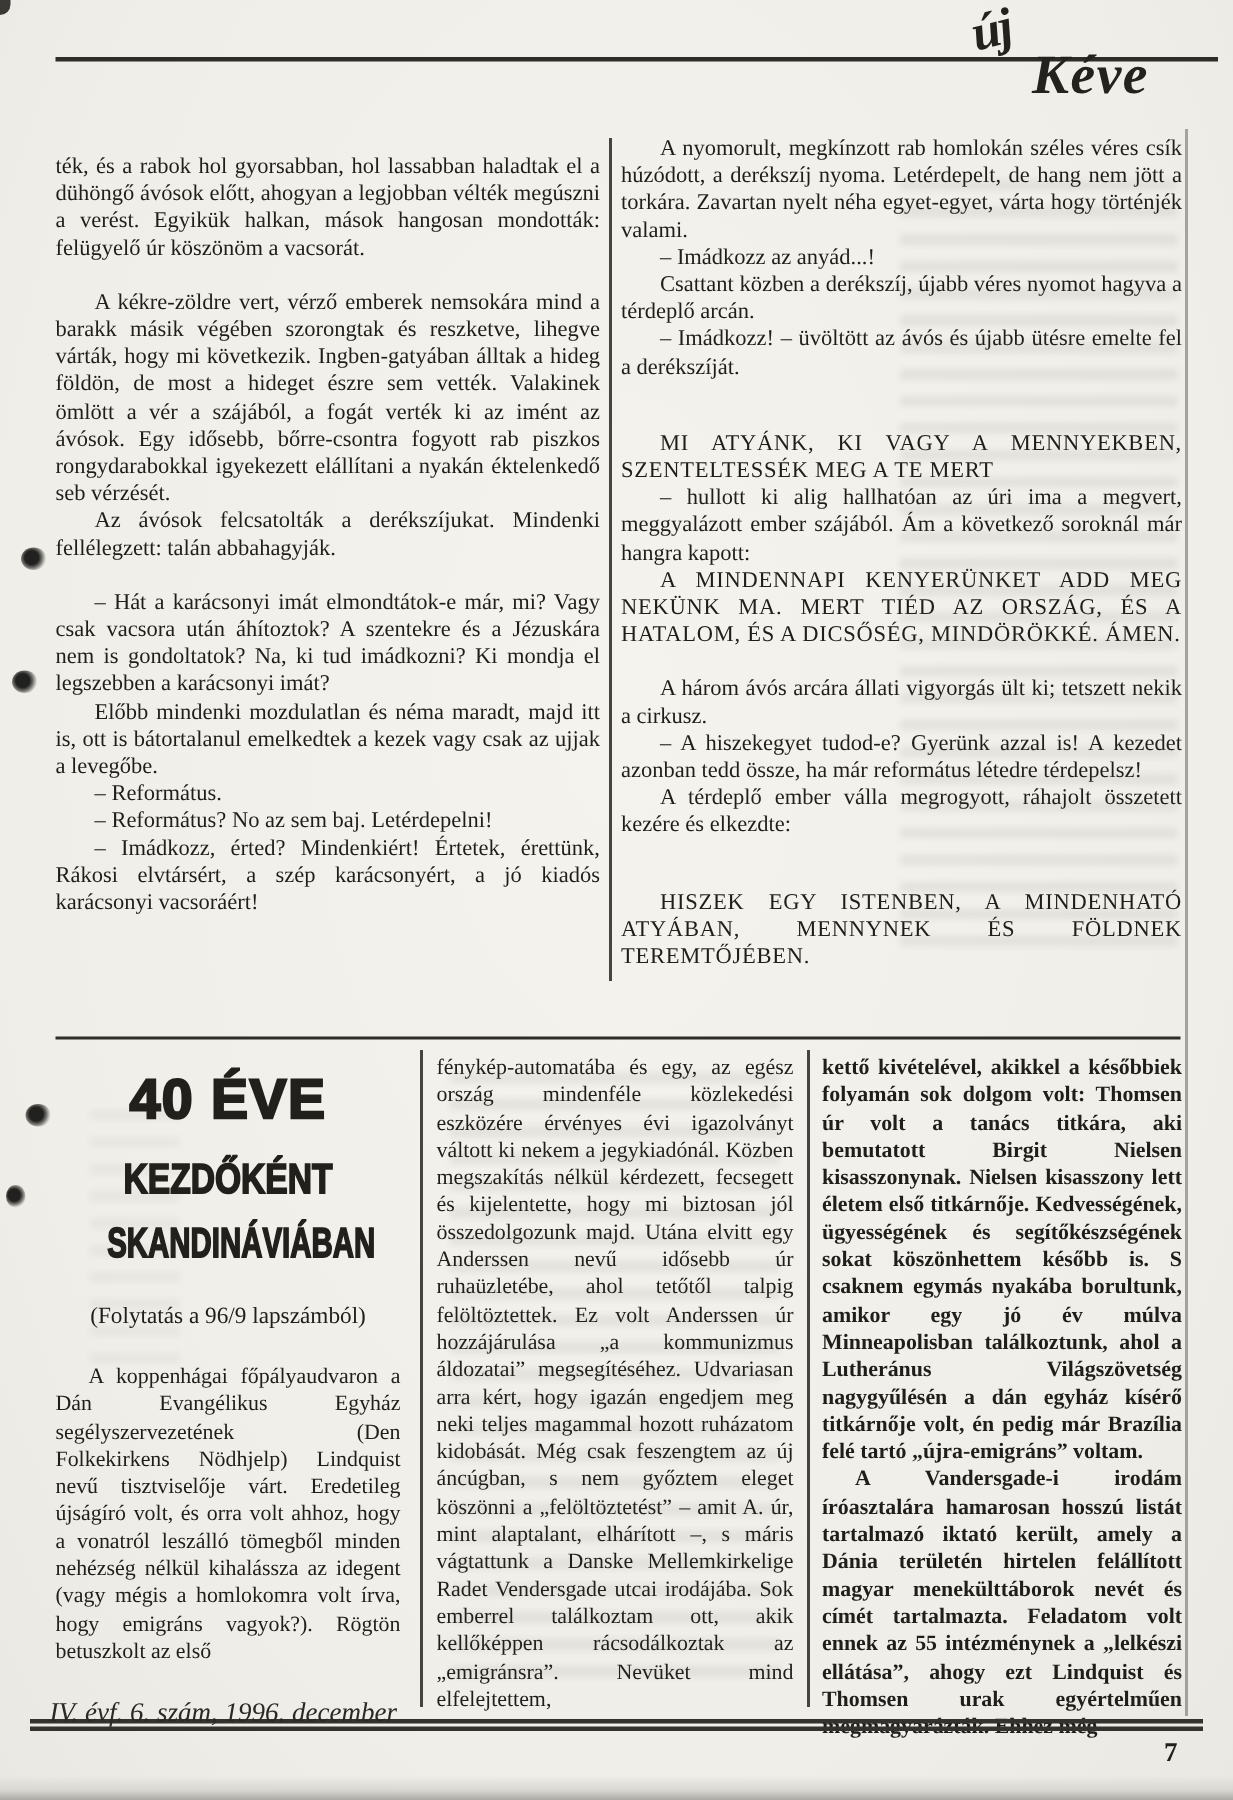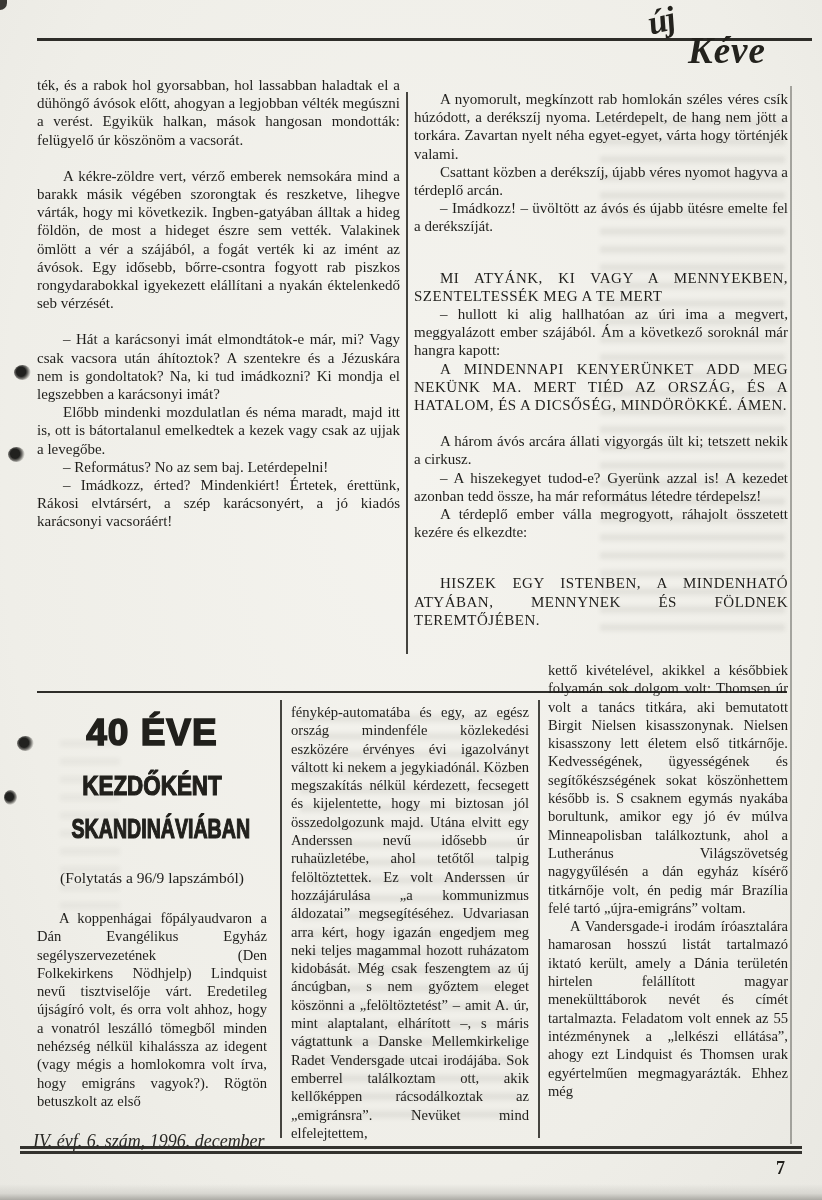--- a/index.html
+++ b/index.html
@@ -16,34 +16,34 @@
     position:absolute;left:648px;top:2px;font-family:"Liberation Serif",serif;
     font-style:italic;font-weight:bold;font-size:34px;transform:rotate(-14deg);
     color:#23221d;letter-spacing:-1px;
   }
   .logo-main{
     position:absolute;left:688px;top:29px;font-family:"Liberation Serif",serif;
     font-weight:bold;font-style:italic;font-size:37px;color:#23221d;letter-spacing:1px;
   }
   
   .col{position:absolute;}
-  .tleft {left:37px; top:76px; width:363px;}
+  .tleft {left:37px; top:102px; width:363px;}
   .tright{left:414px;top:90px; width:374px;}
   .col .par{margin:0;text-align:justify;font-size:15px;line-height:18.2px;hyphens:none;}
   .col .par.ind{text-indent:26px;}
   .col .par.g1{margin-top:18px;}
   .col .par.g2{margin-top:33px;}
   .col .par.caps{letter-spacing:.5px;}
   .vline{position:absolute;width:1.5px;background:#45443f;}
   .vl-top{left:406px;top:92px;height:562px;}
   .section-rule{position:absolute;left:37px;top:691px;width:750px;height:2px;background:#2e2d29;}
   
   .bcol1{left:37px; top:706px; width:230px;}
   .bcol2{left:291px;top:703px; width:238px;}
-  .bcol3{left:548px;top:661px; width:240px;}
+  .bcol3{left:548px;top:703px; width:240px;font-weight:bold;}
   .vl-b1{left:280px;top:700px;height:438px;}
   .vl-b2{left:538px;top:700px;height:438px;}
   .bcol1 .par,.bcol2 .par,.bcol3 .par{font-size:14.6px;line-height:18.3px;}
   .bcol1 .par.ind,.bcol2 .par.ind,.bcol3 .par.ind{text-indent:22px;}
   .headline{ text-align:center; font-family:"Liberation Sans", sans-serif; color:#21201c;}
   .hl1{margin-top:8px;font-size:37px;font-weight:bold;letter-spacing:1px;line-height:1;
        -webkit-text-stroke:1.6px #21201c;}
   .hl2{margin-top:21px;font-size:28px;font-weight:bold;line-height:1;
        transform:scaleX(.80);transform-origin:50% 50%;-webkit-text-stroke:1.2px #21201c;}
   .hl3{margin-top:15px;font-size:28px;font-weight:bold;line-height:1;
@@ -75,28 +75,31 @@
 
 <div class="page">
 
   <div class="toprule"></div>
   <div class="logo-script">új</div>
   <div class="logo-main">Kéve</div>
 
   <div class="col tleft">
       <p class="par ">ték, és a rabok hol gyorsabban, hol lassabban haladtak el a dühöngő ávósok előtt, ahogyan a legjobban vélték megúszni a verést. Egyikük halkan, mások hangosan mondották: felügyelő úr köszönöm a vacsorát.</p>
       <p class="par ind g1">A kékre-zöldre vert, vérző emberek nemsokára mind a barakk másik végében szorongtak és reszketve, lihegve várták, hogy mi következik. Ingben-gatyában álltak a hideg földön, de most a hideget észre sem vették. Valakinek ömlött a vér a szájából, a fogát verték ki az imént az ávósok. Egy idősebb, bőrre-csontra fogyott rab piszkos rongydarabokkal igyekezett elállítani a nyakán éktelenkedő seb vérzését.</p>
+      <p class="par ind">Az ávósok felcsatolták a derékszíjukat. Mindenki fellélegzett: talán abbahagyják.</p>
       <p class="par ind g1">– Hát a karácsonyi imát elmondtátok-e már, mi? Vagy csak vacsora után áhítoztok? A szentekre és a Jézuskára nem is gondoltatok? Na, ki tud imádkozni? Ki mondja el legszebben a karácsonyi imát?</p>
       <p class="par ind">Előbb mindenki mozdulatlan és néma maradt, majd itt is, ott is bátortalanul emelkedtek a kezek vagy csak az ujjak a levegőbe.</p>
+      <p class="par ind">– Református.</p>
       <p class="par ind">– Református? No az sem baj. Letérdepelni!</p>
       <p class="par ind">– Imádkozz, érted? Mindenkiért! Értetek, érettünk, Rákosi elvtársért, a szép karácsonyért, a jó kiadós karácsonyi vacsoráért!</p>
     </div>
   <div class="vline vl-top"></div>
   <div class="col tright">
       <p class="par ind">A nyomorult, megkínzott rab homlokán széles véres csík húzódott, a derékszíj nyoma. Letérdepelt, de hang nem jött a torkára. Zavartan nyelt néha egyet-egyet, várta hogy történjék valami.</p>
+      <p class="par ind">– Imádkozz az anyád...!</p>
       <p class="par ind">Csattant közben a derékszíj, újabb véres nyomot hagyva a térdeplő arcán.</p>
       <p class="par ind">– Imádkozz! – üvöltött az ávós és újabb ütésre emelte fel a derékszíját.</p>
       <p class="par ind g2 caps">MI ATYÁNK, KI VAGY A MENNYEKBEN, SZENTELTESSÉK MEG A TE MERT</p>
       <p class="par ind">– hullott ki alig hallhatóan az úri ima a megvert, meggyalázott ember szájából. Ám a következő soroknál már hangra kapott:</p>
       <p class="par ind caps">A MINDENNAPI KENYERÜNKET ADD MEG NEKÜNK MA. MERT TIÉD AZ ORSZÁG, ÉS A HATALOM, ÉS A DICSŐSÉG, MINDÖRÖKKÉ. ÁMEN.</p>
       <p class="par ind g1">A három ávós arcára állati vigyorgás ült ki; tetszett nekik a cirkusz.</p>
       <p class="par ind">– A hiszekegyet tudod-e? Gyerünk azzal is! A kezedet azonban tedd össze, ha már református létedre térdepelsz!</p>
       <p class="par ind">A térdeplő ember válla megrogyott, ráhajolt összetett kezére és elkezdte:</p>
       <p class="par ind g2 caps">HISZEK EGY ISTENBEN, A MINDENHATÓ ATYÁBAN, MENNYNEK ÉS FÖLDNEK TEREMTŐJÉBEN.</p>
     </div>

